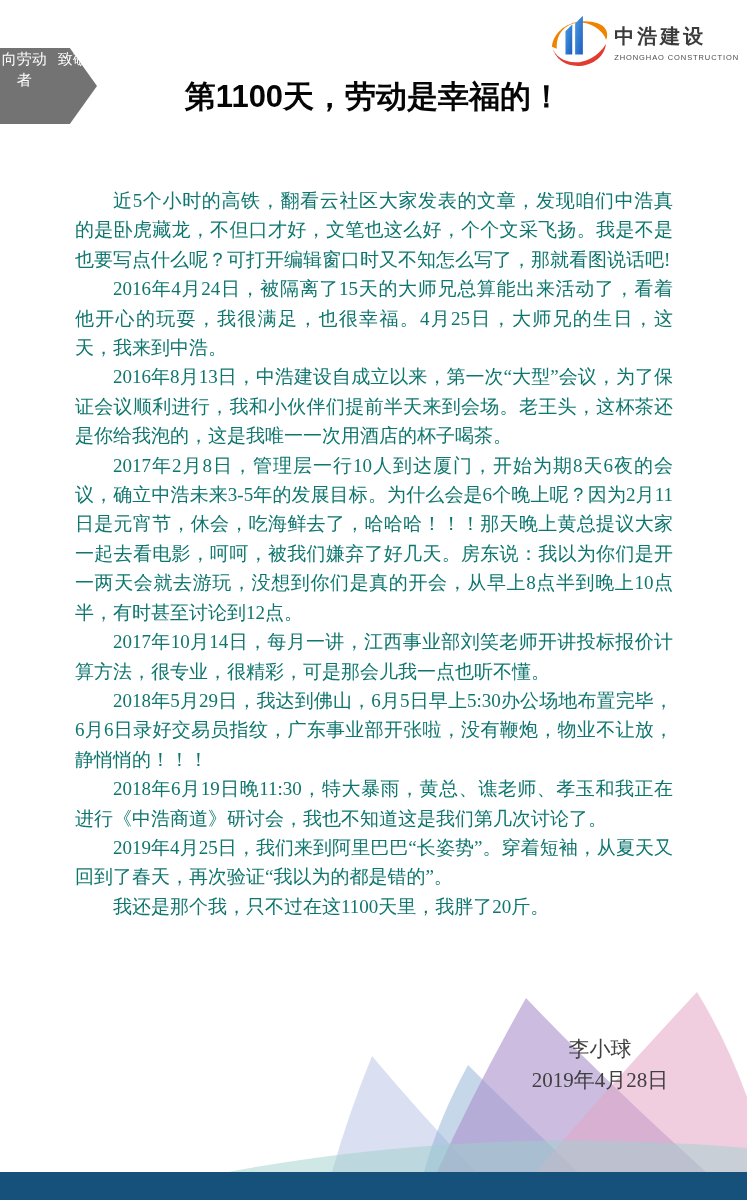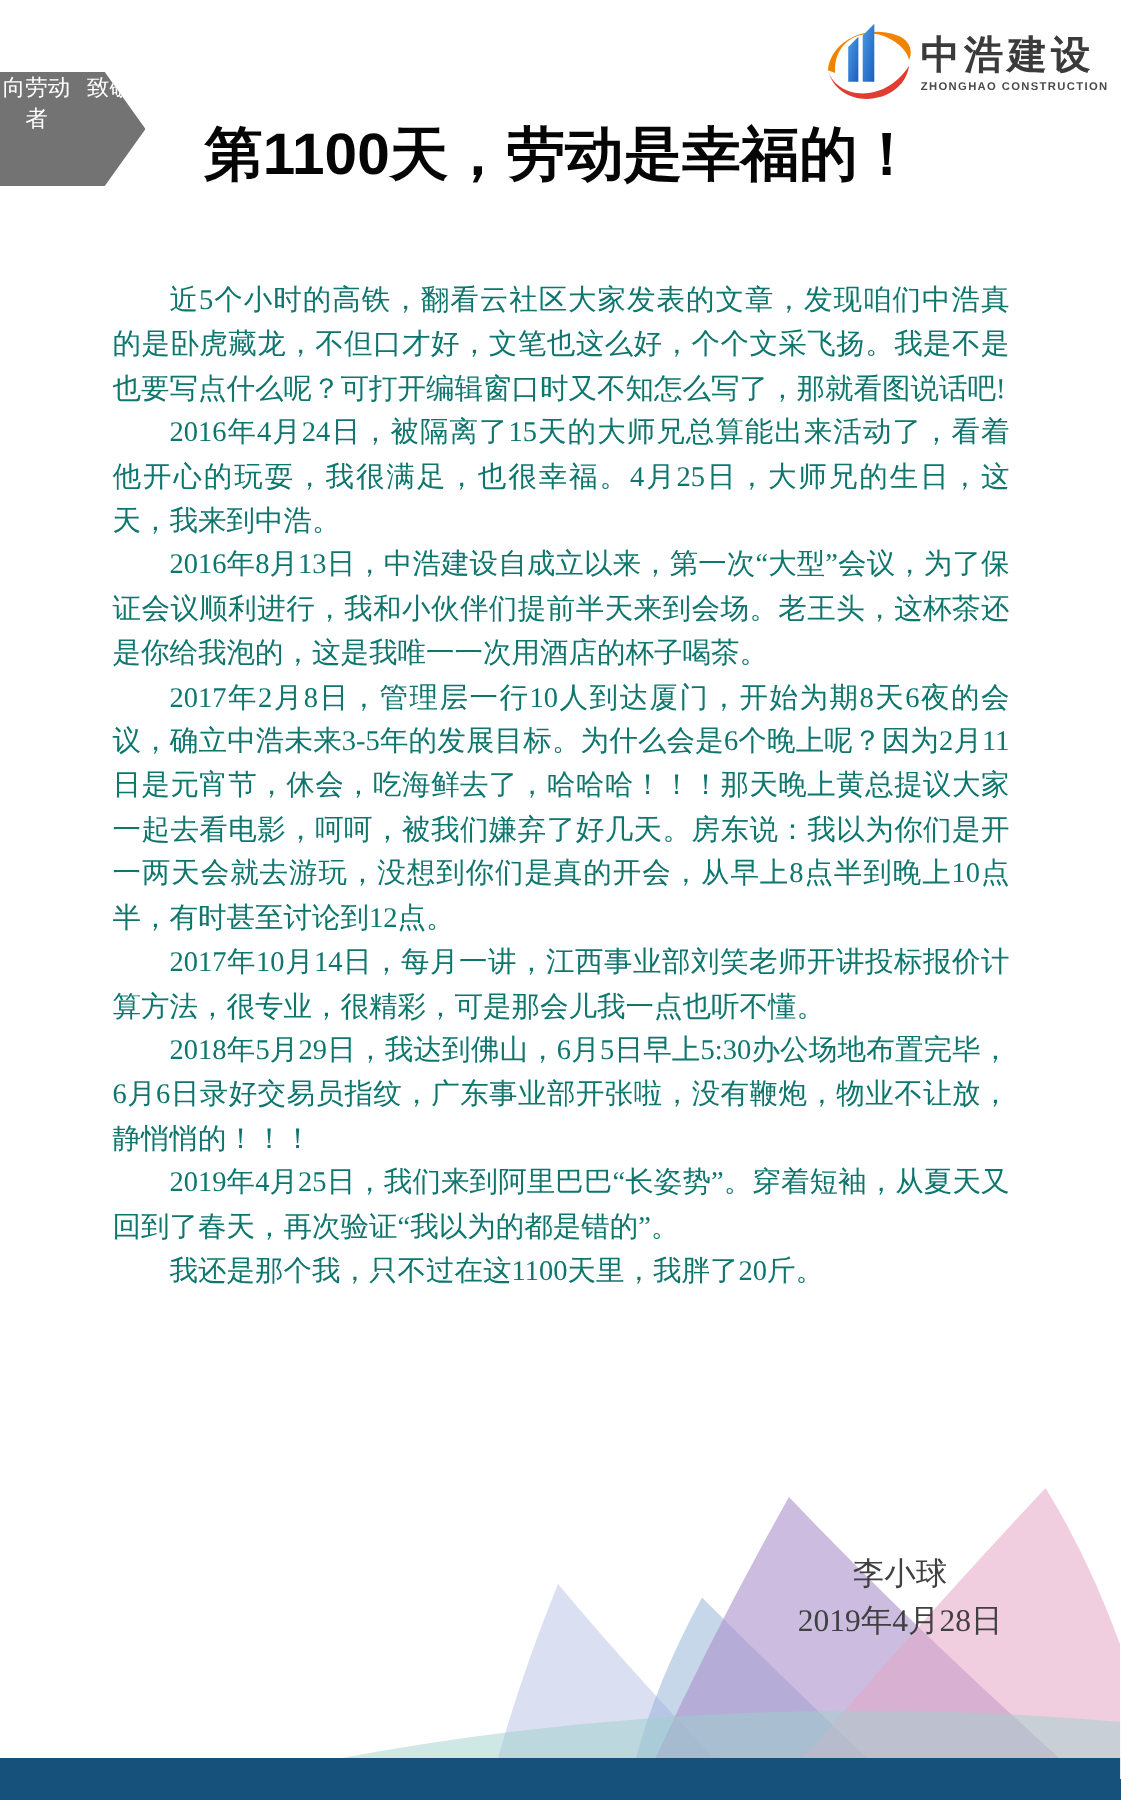--- a/index.html
+++ b/index.html
@@ -9,28 +9,28 @@
   
   .badge{position:absolute;left:0;top:48px;width:97px;height:76px;background:#737373;
          clip-path:polygon(0 0,72% 0,100% 50%,72% 100%,0 100%);
          color:#fff;display:flex;align-items:flex-start;justify-content:center;
          font-family:"Liberation Sans", sans-serif;font-size:15px;line-height:21px;}
   .badge span{display:block;width:72px;text-align:center;}
 
   
   .logo{position:absolute;right:8px;top:12px;display:flex;align-items:center;}
   .logo-mark{width:58px;height:58px;margin-right:6px;}
-  .logo-name{font-family:"Liberation Sans", sans-serif;font-weight:bold;font-size:26px;
+  .logo-name{font-family:"Liberation Sans", sans-serif;font-weight:bold;font-size:20px;
              color:#3b3b3b;letter-spacing:3px;line-height:30px;}
-  .logo-sub{font-family:"Liberation Sans", sans-serif;font-weight:bold;font-size:7.5px;
+  .logo-sub{font-family:"Liberation Sans", sans-serif;font-weight:normal;font-size:7.5px;
             color:#4a4a4a;letter-spacing:0.9px;margin-top:2px;}
 
   
   .title{position:absolute;left:0;top:76px;width:100%;margin:0;text-align:center;
-         font-family:"Liberation Sans", sans-serif;font-weight:700;font-size:39px;color:#050505;}
+         font-family:"Liberation Sans", sans-serif;font-weight:700;font-size:31px;color:#050505;}
 
   
   .article{position:absolute;left:75px;top:186px;width:598px;font-size:19px;line-height:29.4px;
            color:#0f766e;text-align:justify;}
   .article p{margin:0;text-indent:2em;}
 
   
   .signature{position:absolute;left:505px;top:1034px;width:190px;text-align:center;
              font-size:21px;line-height:31px;color:#404040;z-index:5;}
 
@@ -69,20 +69,21 @@
 
   <h1 class="title">第1100天，劳动是幸福的！</h1>
 
   <div class="article">
     <p>近5个小时的高铁，翻看云社区大家发表的文章，发现咱们中浩真的是卧虎藏龙，不但口才好，文笔也这么好，个个文采飞扬。我是不是也要写点什么呢？可打开编辑窗口时又不知怎么写了，那就看图说话吧!</p>
     <p>2016年4月24日，被隔离了15天的大师兄总算能出来活动了，看着他开心的玩耍，我很满足，也很幸福。4月25日，大师兄的生日，这天，我来到中浩。</p>
     <p>2016年8月13日，中浩建设自成立以来，第一次“大型”会议，为了保证会议顺利进行，我和小伙伴们提前半天来到会场。老王头，这杯茶还是你给我泡的，这是我唯一一次用酒店的杯子喝茶。</p>
     <p>2017年2月8日，管理层一行10人到达厦门，开始为期8天6夜的会议，确立中浩未来3-5年的发展目标。为什么会是6个晚上呢？因为2月11日是元宵节，休会，吃海鲜去了，哈哈哈！！！那天晚上黄总提议大家一起去看电影，呵呵，被我们嫌弃了好几天。房东说：我以为你们是开一两天会就去游玩，没想到你们是真的开会，从早上8点半到晚上10点半，有时甚至讨论到12点。</p>
     <p>2017年10月14日，每月一讲，江西事业部刘笑老师开讲投标报价计算方法，很专业，很精彩，可是那会儿我一点也听不懂。</p>
     <p>2018年5月29日，我达到佛山，6月5日早上5:30办公场地布置完毕，6月6日录好交易员指纹，广东事业部开张啦，没有鞭炮，物业不让放，静悄悄的！！！</p>
+    <p>2018年6月19日晚11:30，特大暴雨，黄总、谯老师、孝玉和我正在进行《中浩商道》研讨会，我也不知道这是我们第几次讨论了。</p>
     <p>2019年4月25日，我们来到阿里巴巴“长姿势”。穿着短袖，从夏天又回到了春天，再次验证“我以为的都是错的”。</p>
     <p>我还是那个我，只不过在这1100天里，我胖了20斤。</p>
   </div>
 
   <div class="signature">
     <div>李小球</div>
     <div>2019年4月28日</div>
   </div>
 
   <svg class="footer-shapes" viewBox="0 0 747 187" preserveAspectRatio="none">

